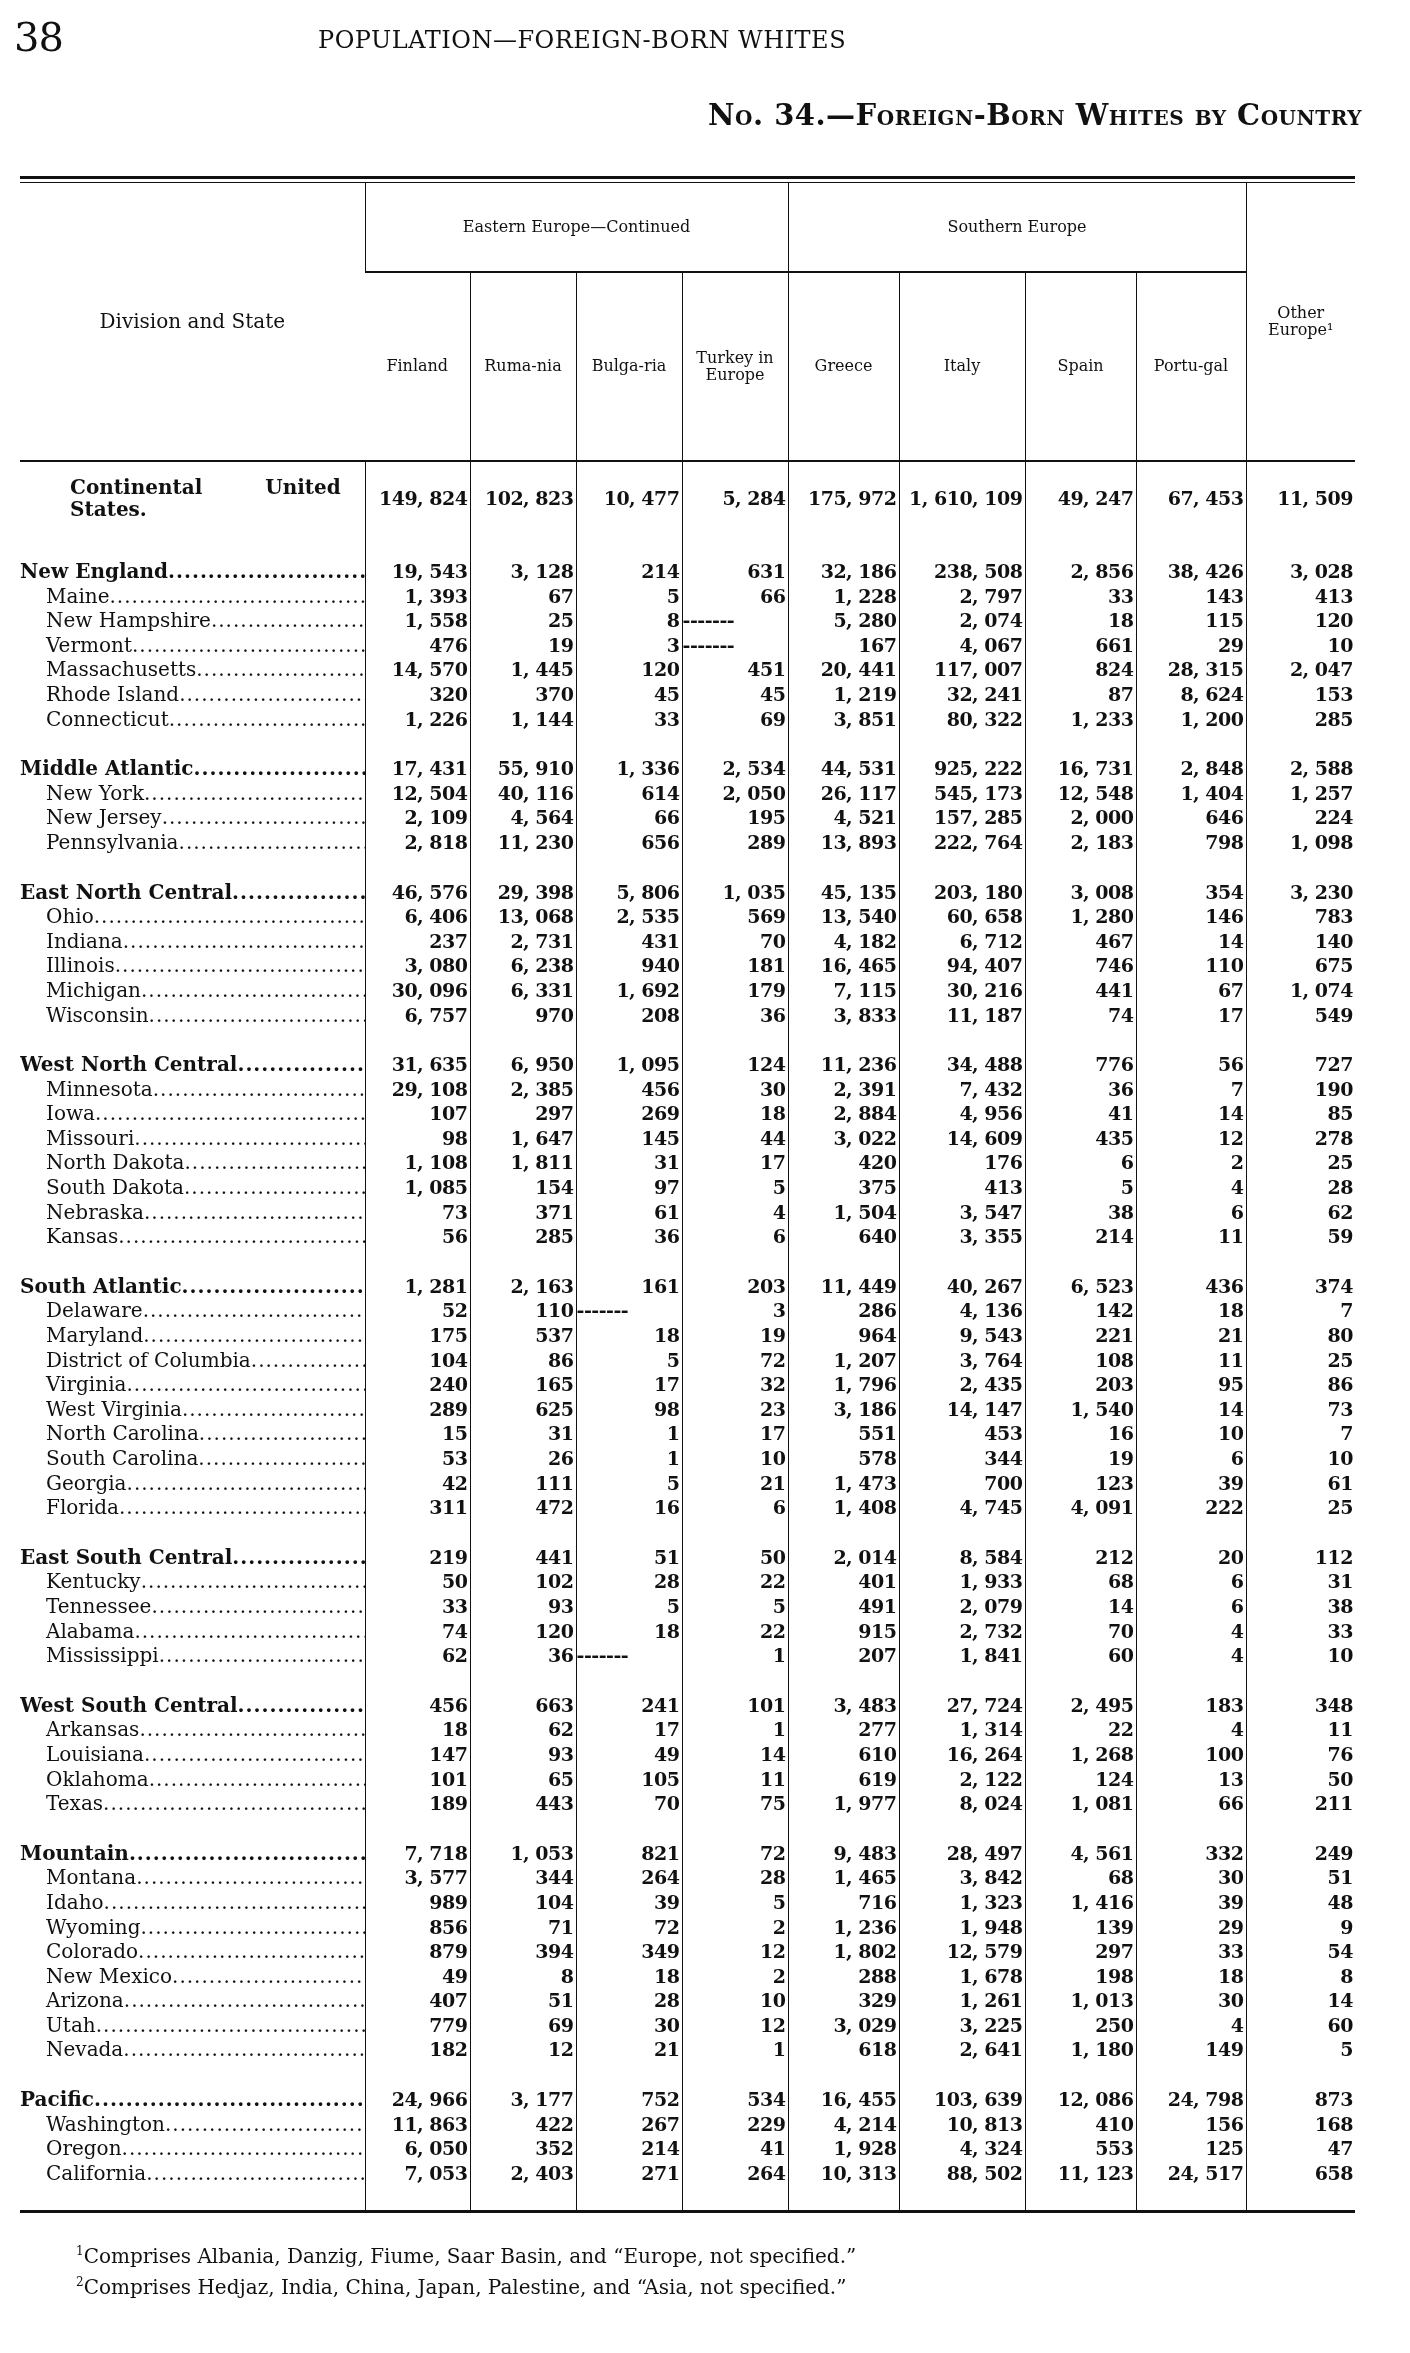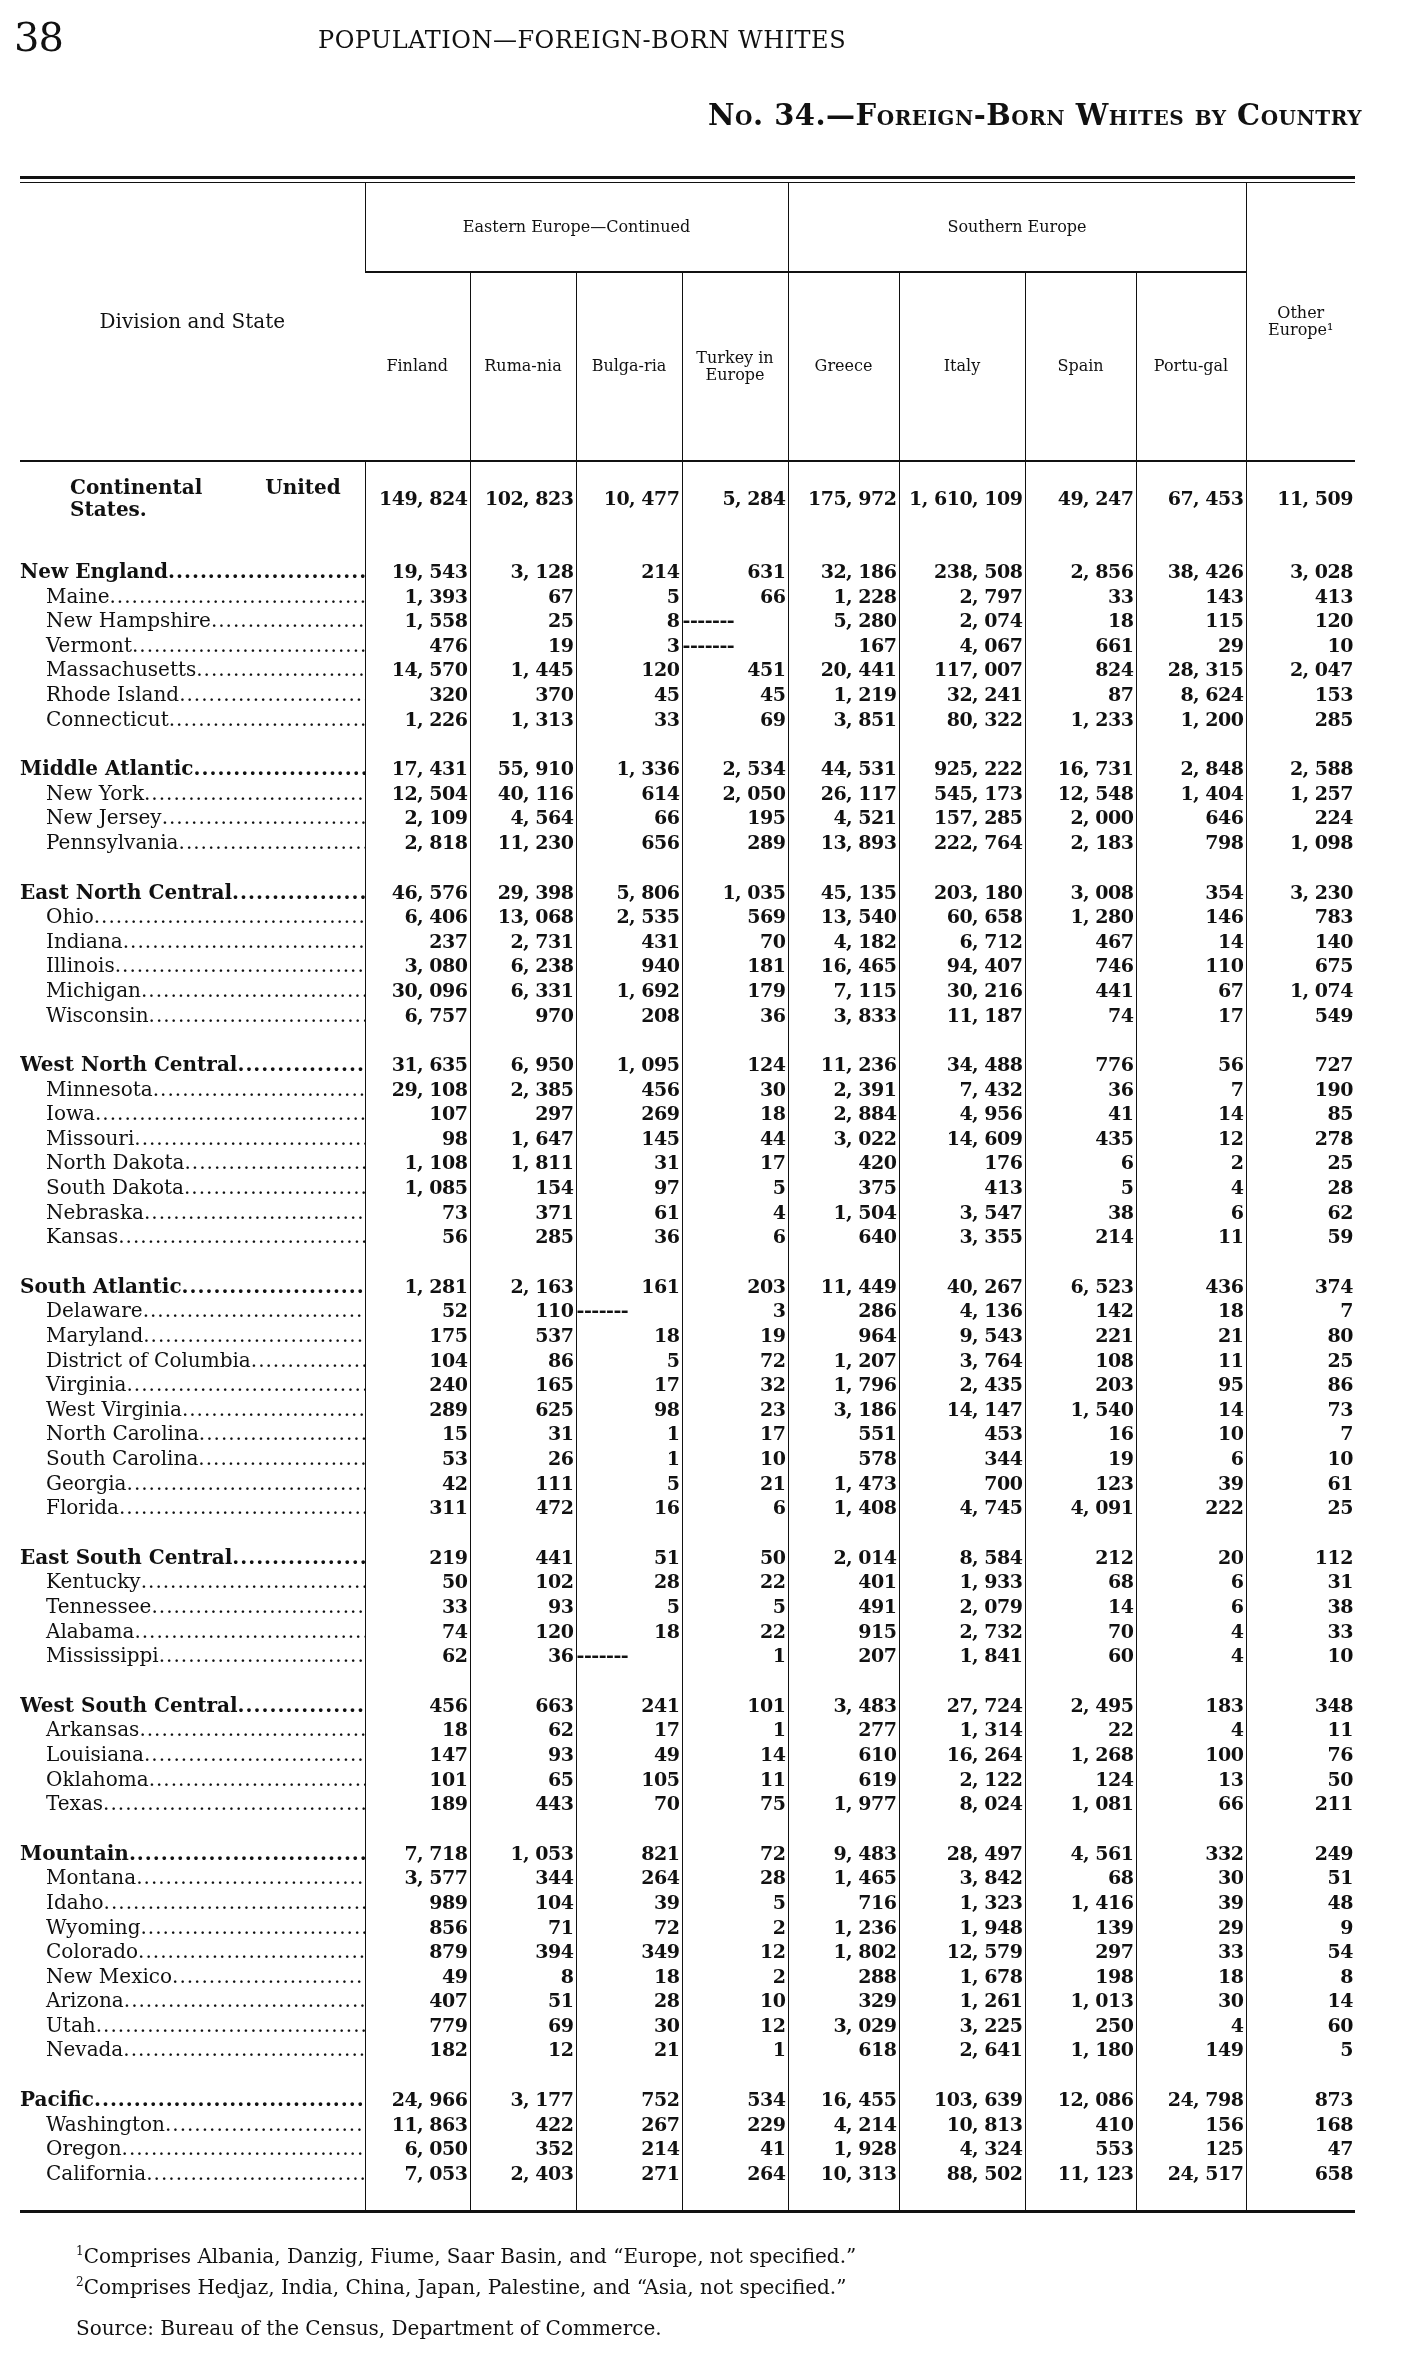--- a/index.html
+++ b/index.html
@@ -167,21 +167,21 @@
           <td>45</td>
           <td>1, 219</td>
           <td>32, 241</td>
           <td>87</td>
           <td>8, 624</td>
           <td>153</td>
         </tr>
         <tr>
           <td class="stub state leader"><span>Connecticut</span></td>
           <td>1, 226</td>
-          <td>1, 313</td>
+          <td>1, 144</td>
           <td>33</td>
           <td>69</td>
           <td>3, 851</td>
           <td>80, 322</td>
           <td>1, 233</td>
           <td>1, 200</td>
           <td>285</td>
         </tr>
         <tr class="spacer">
           <td></td>
@@ -904,14 +904,13 @@
           <td></td>
         </tr>
       </tbody>
   </table>
   <div class="rule-bottom"></div>
 </div>
 
 <div class="footnotes">
   <div><sup>1</sup><span>Comprises Albania, Danzig, Fiume, Saar Basin, and “Europe, not specified.”</span></div>
   <div><sup>2</sup><span>Comprises Hedjaz, India, China, Japan, Palestine, and “Asia, not specified.”</span></div>
-  <div class="source">Source: Bureau of the Census, Department of Commerce.</div>
 </div>
 
 </body></html>

